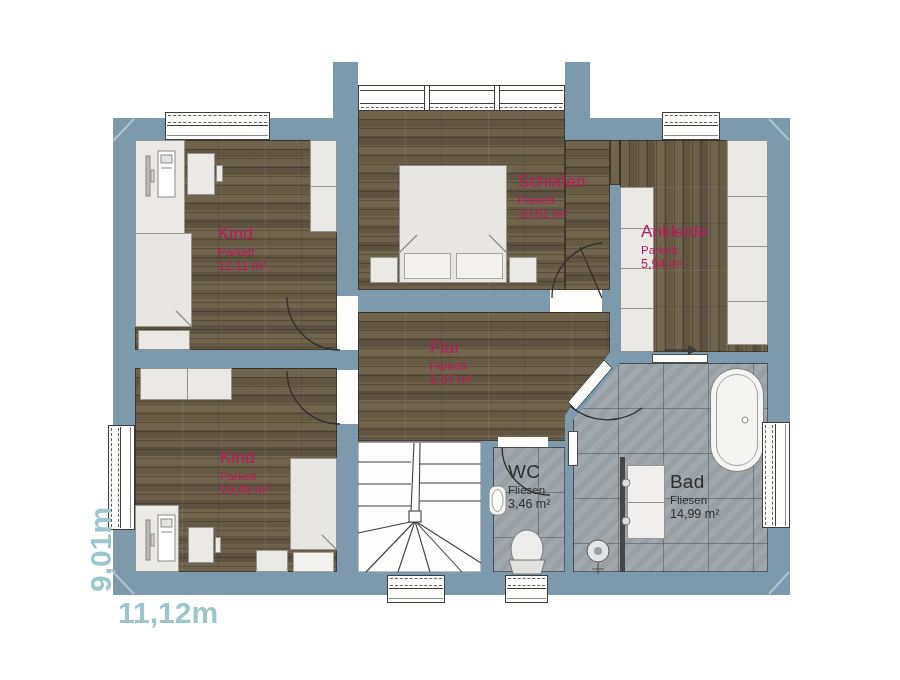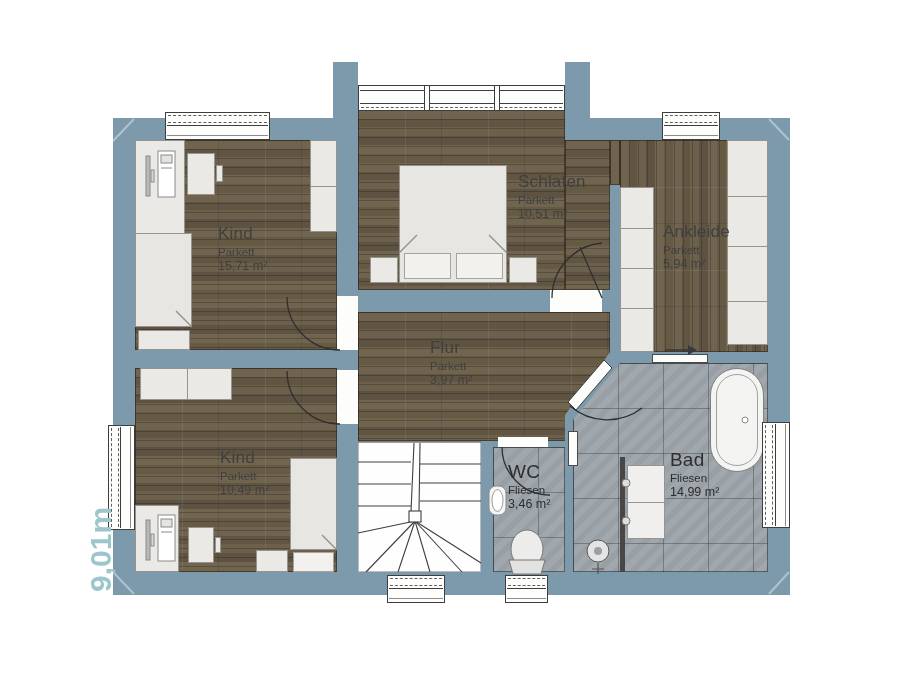--- a/index.html
+++ b/index.html
@@ -48,21 +48,21 @@
   .window{position:absolute;box-sizing:border-box;background:#fdfdfc;border:1px solid #3d3d3d;z-index:5;}
   .win-h .shutter{position:absolute;left:2px;right:2px;top:2px;height:6px;border-top:1px dashed #5f5f5f;border-bottom:1px dashed #5f5f5f;}
   .win-h .glass{position:absolute;left:1px;right:1px;bottom:3px;height:9px;border-top:1px solid #3d3d3d;border-bottom:1px solid #8b8b8b;}
   .win-v .shutter{position:absolute;top:2px;bottom:2px;left:2px;width:6px;border-left:1px dashed #5f5f5f;border-right:1px dashed #5f5f5f;}
   .win-v .glass{position:absolute;top:1px;bottom:1px;right:3px;width:9px;border-left:1px solid #3d3d3d;border-right:1px solid #8b8b8b;}
   .win-band .glass{position:absolute;left:1px;right:1px;top:4px;height:12px;border-top:1px solid #3d3d3d;border-bottom:1px solid #3d3d3d;}
   .win-band .shutter{position:absolute;left:2px;right:2px;bottom:2px;height:4px;border-bottom:1px dashed #5f5f5f;}
   .mullion{position:absolute;top:0;bottom:0;width:4px;background:#fdfdfc;border-left:1px solid #3d3d3d;border-right:1px solid #3d3d3d;}
 
   
-  .room-label{position:absolute;color:#404040;line-height:1.22;z-index:6;}
+  .room-label{position:absolute;color:#be185d;line-height:1.22;z-index:6;}
   .room-label .room-name{font-size:17px;letter-spacing:.2px;}
   .room-label .room-floor{font-size:11.5px;}
   .room-label .room-area{font-size:12.5px;}
   .room-label.dark{color:#2e2e2e;}
   .room-label.dark .room-name{font-size:19px;}
 
   .dim{position:absolute;color:#9cc6cc;font-weight:bold;font-size:30px;z-index:6;white-space:nowrap;}
   .dim-v{transform:rotate(-90deg);transform-origin:0 0;}
 
   svg.overlay{position:absolute;left:0;top:0;z-index:4;pointer-events:none;}
@@ -253,48 +253,49 @@
     <circle cx="745" cy="420" r="3" fill="#ffffff" stroke="#8a8a88"></circle>
     <g fill="#dddddb" stroke="#77777" stroke-width="1">
       <circle cx="626" cy="483" r="4" stroke="#777775"></circle>
         <circle cx="626" cy="521" r="4" stroke="#777775"></circle>
     </g>
   </svg>
 
   <div class="room-label" style="left:218px;top:224px">
     <div class="room-name">Kind</div>
     <div class="room-floor">Parkett</div>
-    <div class="room-area">15,71 m²</div>
+    <div class="room-area">12,11 m²</div>
   </div>
   <div class="room-label" style="left:518px;top:172px">
     <div class="room-name">Schlafen</div>
     <div class="room-floor">Parkett</div>
     <div class="room-area">10,51 m²</div>
   </div>
-  <div class="room-label" style="left:663px;top:222px">
+  <div class="room-label" style="left:641px;top:222px">
     <div class="room-name">Ankleide</div>
     <div class="room-floor">Parkett</div>
     <div class="room-area">5,94 m²</div>
   </div>
   <div class="room-label" style="left:430px;top:338px">
     <div class="room-name">Flur</div>
     <div class="room-floor">Parkett</div>
     <div class="room-area">3,97 m²</div>
   </div>
   <div class="room-label" style="left:220px;top:448px">
     <div class="room-name">Kind</div>
     <div class="room-floor">Parkett</div>
     <div class="room-area">10,49 m²</div>
   </div>
   <div class="room-label dark" style="left:508px;top:460px">
     <div class="room-name">WC</div>
     <div class="room-floor">Fliesen</div>
     <div class="room-area">3,46 m²</div>
   </div>
-  <div class="room-label dark" style="left:670px;top:448px">
+  <div class="room-label dark" style="left:670px;top:470px">
     <div class="room-name">Bad</div>
     <div class="room-floor">Fliesen</div>
     <div class="room-area">14,99 m²</div>
   </div>
 
   <div class="dim dim-v" style="left:84px;top:592px">9,01m</div>
+  <div class="dim" style="left:118px;top:596px">11,12m</div>
 
 </div>
 
 </body></html>

